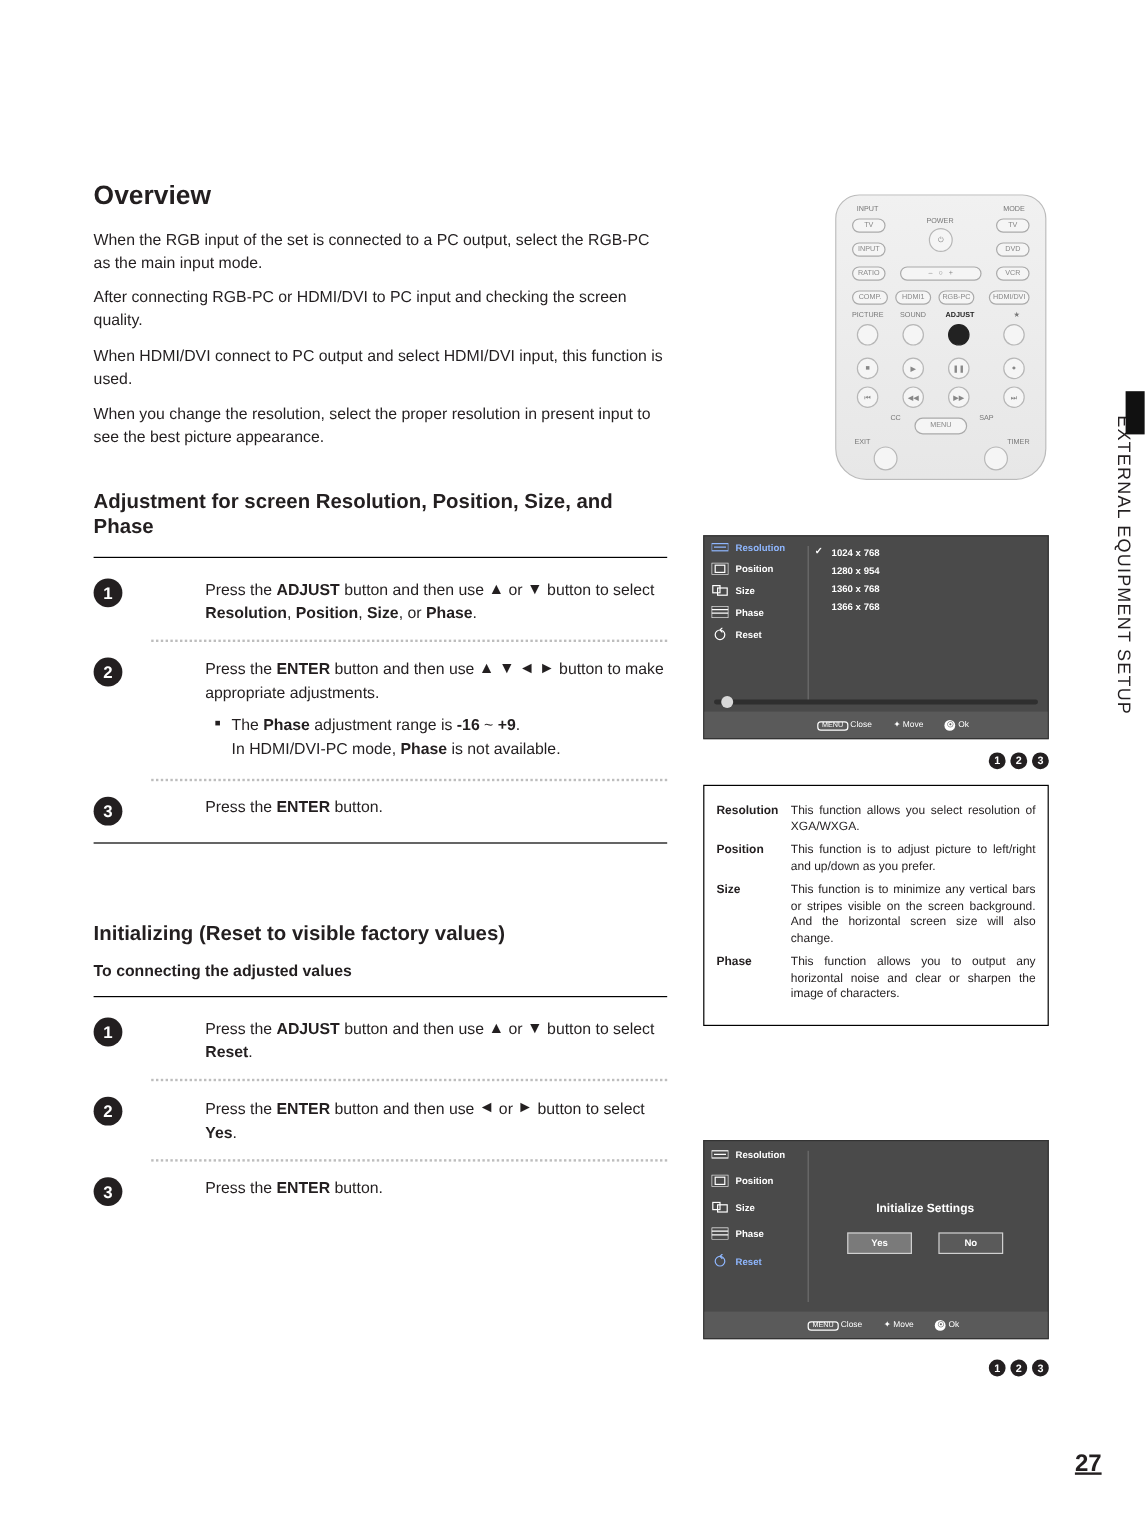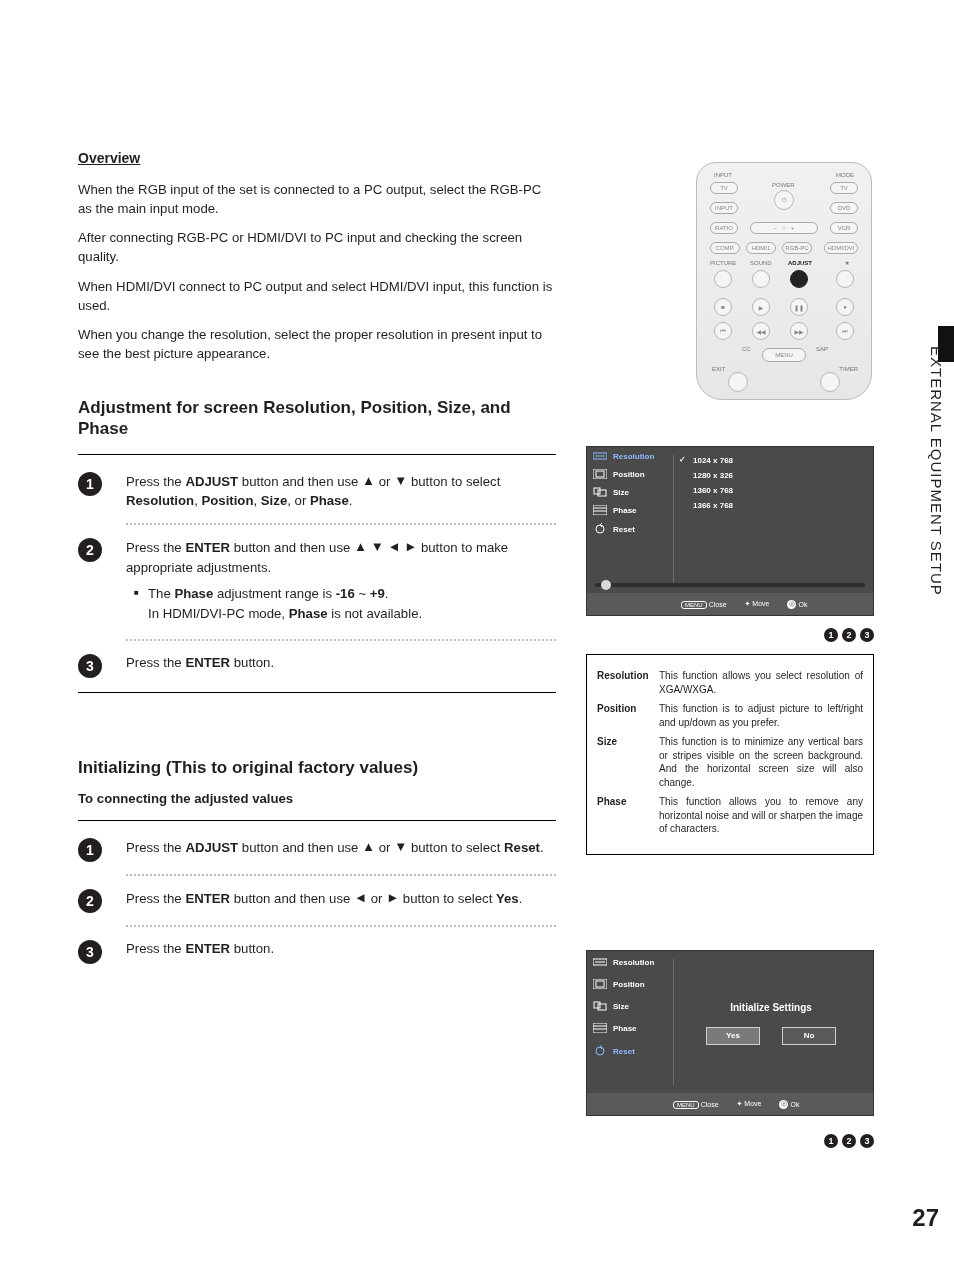--- a/index.html
+++ b/index.html
@@ -1,31 +1,31 @@
 <!DOCTYPE html>
 <html><head>
 <meta charset="utf-8">
 <style>
   * { box-sizing: border-box; margin: 0; padding: 0; }
   html, body { width: 954px; height: 1272px; background: #fff; font-family: "Helvetica Neue", Arial, sans-serif; color: #231f20; }
   .page { position: relative; width: 954px; height: 1272px; padding: 150px 78px 0 78px; }
   .side-tab { position: absolute; right: 0; top: 338px; width: 36px; height: 260px; }
   .side-tab .label { writing-mode: vertical-rl; font-size: 15px; letter-spacing: 1px; color: #231f20; padding-top: 8px; padding-left: 10px; }
   .side-tab .mark { position: absolute; right: 0; top: -12px; width: 16px; height: 36px; background: #111; }
-  .page-num { position: absolute; right: 15px; bottom: 40px; font-size: 24px; font-weight: 700; }
+  .page-num { position: absolute; right: 36px; bottom: 40px; font-size: 20px; font-weight: 700; text-decoration: underline; }
   h1 { font-size: 20px; font-weight: 700; margin-bottom: 26px; }
-  h2 { font-size: 14px; font-weight: 700; margin-bottom: 14px; text-decoration: underline; }
+  h2 { font-size: 22px; font-weight: 700; margin-bottom: 14px; }
   h3 { font-size: 17px; font-weight: 700; line-height: 1.25; margin-bottom: 8px; }
   .two-col { display: grid; grid-template-columns: 478px 290px; column-gap: 30px; }
   .left p { font-size: 13.2px; line-height: 1.45; margin-bottom: 10px; }
   .rule { border: none; border-top: 1px solid #000; margin: 14px 0 16px; }
   .steps { }
   .step { display: grid; grid-template-columns: 36px 1fr; column-gap: 12px; margin-bottom: 12px; }
   .step .bullet { width: 24px; height: 24px; border-radius: 50%; background: #231f20; color: #fff; font-weight: 700; font-size: 14px; display: flex; align-items: center; justify-content: center; margin-top: 1px; }
-  .step .body { font-size: 13.2px; line-height: 1.5; }
+  .step .body { font-size: 13.2px; line-height: 1.5; margin-left: 45px; }
   .step .body ul { list-style: none; margin-top: 6px; margin-left: 8px; }
   .step .body ul li { position: relative; padding-left: 14px; margin-bottom: 4px; }
   .step .body ul li::before { content: "■"; position: absolute; left: 0; top: 0; font-size: 8px; line-height: 18px; }
   .dotted { border: none; border-top: 2px dotted #bdbdbd; margin: 12px 0 12px 48px; }
   .subhead { font-size: 13.2px; font-weight: 700; margin: 12px 0 10px; }
   .tri { display: inline-block; vertical-align: 1px; }
   .b { font-weight: 700; }
 
   
   .right { position: relative; }
@@ -129,21 +129,21 @@
             <div class="bullet">3</div>
             <div class="body">
               <span>Press the </span><span class="b">ENTER</span><span> button.</span>
             </div>
           </div>
         </div>
         <hr class="rule">
       </div>
 
       <div class="sec3">
-        <h3>Initializing (This to original factory values)</h3>
+        <h3>Initializing (Reset to visible factory values)</h3>
         <div class="subhead">To connecting the adjusted values</div>
         <hr class="rule">
         <div class="steps">
           <div class="step">
             <div class="bullet">1</div>
             <div class="body">
               <span>Press the </span><span class="b">ADJUST</span><span> button and then use </span><span class="tri">▲</span><span> or </span><span class="tri">▼</span><span> button to select </span><span class="b">Reset</span><span>.</span>
             </div>
           </div>
           <hr class="dotted">
@@ -243,21 +243,21 @@
               <svg width="14" height="12">
                 <circle cx="7" cy="6" r="4" fill="none" stroke="#fff"></circle>
                 <path d="M7 2 L9 0 M7 2 L9 4" stroke="#fff" fill="none"></path>
               </svg>
               <span>Reset</span>
             </div>
         </div>
         <div class="divider"></div>
         <div class="list">
           <div class="opt chk">1024 x 768</div>
-          <div class="opt">1280 x 326</div>
+          <div class="opt">1280 x 954</div>
           <div class="opt">1360 x 768</div>
           <div class="opt">1366 x 768</div>
         </div>
         <div class="slider">
             <div class="knob"></div>
           </div>
         <div class="footer">
           <span><span class="menu">MENU</span>&nbsp;<span>Close</span></span>
           <span>✦ <span>Move</span></span>
           <span><span class="dot">⦿</span><span>Ok</span></span>
@@ -276,21 +276,21 @@
         <div class="dr">
             <div class="k">Position</div>
             <div class="v">This function is to adjust picture to left/right and up/down as you prefer.</div>
           </div>
         <div class="dr">
             <div class="k">Size</div>
             <div class="v">This function is to minimize any vertical bars or stripes visible on the screen background. And the horizontal screen size will also change.</div>
           </div>
         <div class="dr">
             <div class="k">Phase</div>
-            <div class="v">This function allows you to remove any horizontal noise and will or sharpen the image of characters.</div>
+            <div class="v">This function allows you to output any horizontal noise and clear or sharpen the image of characters.</div>
           </div>
       </div>
 
       <div class="osd2">
         <div class="nav">
           <div class="row">
               <svg width="14" height="10">
                 <rect x="0" y="2" width="14" height="6" fill="none" stroke="#fff"></rect>
                 <line x1="2" y1="5" x2="12" y2="5" stroke="#fff"></line>
               </svg>

